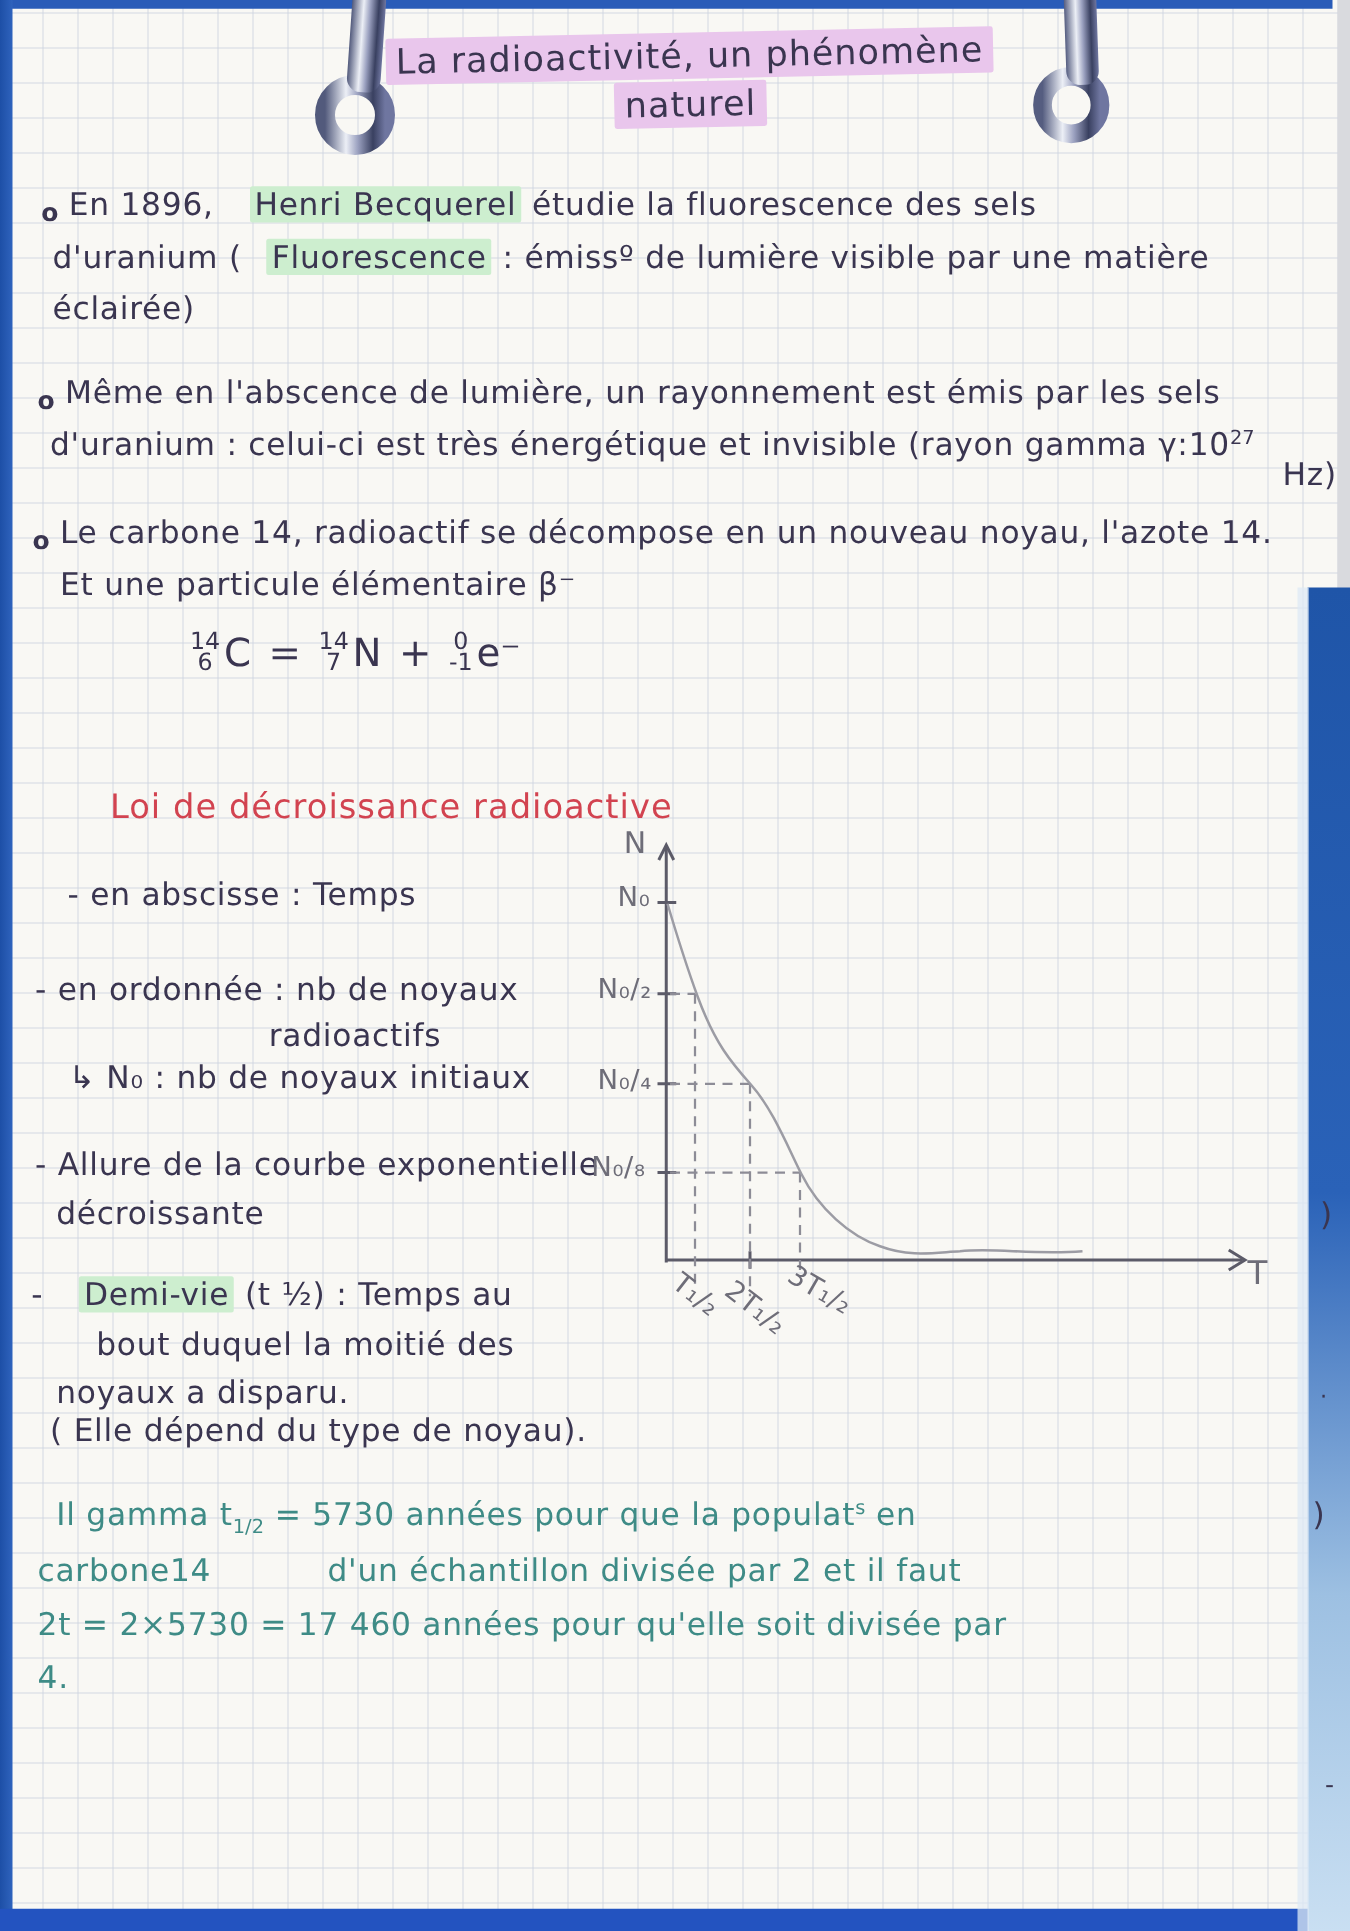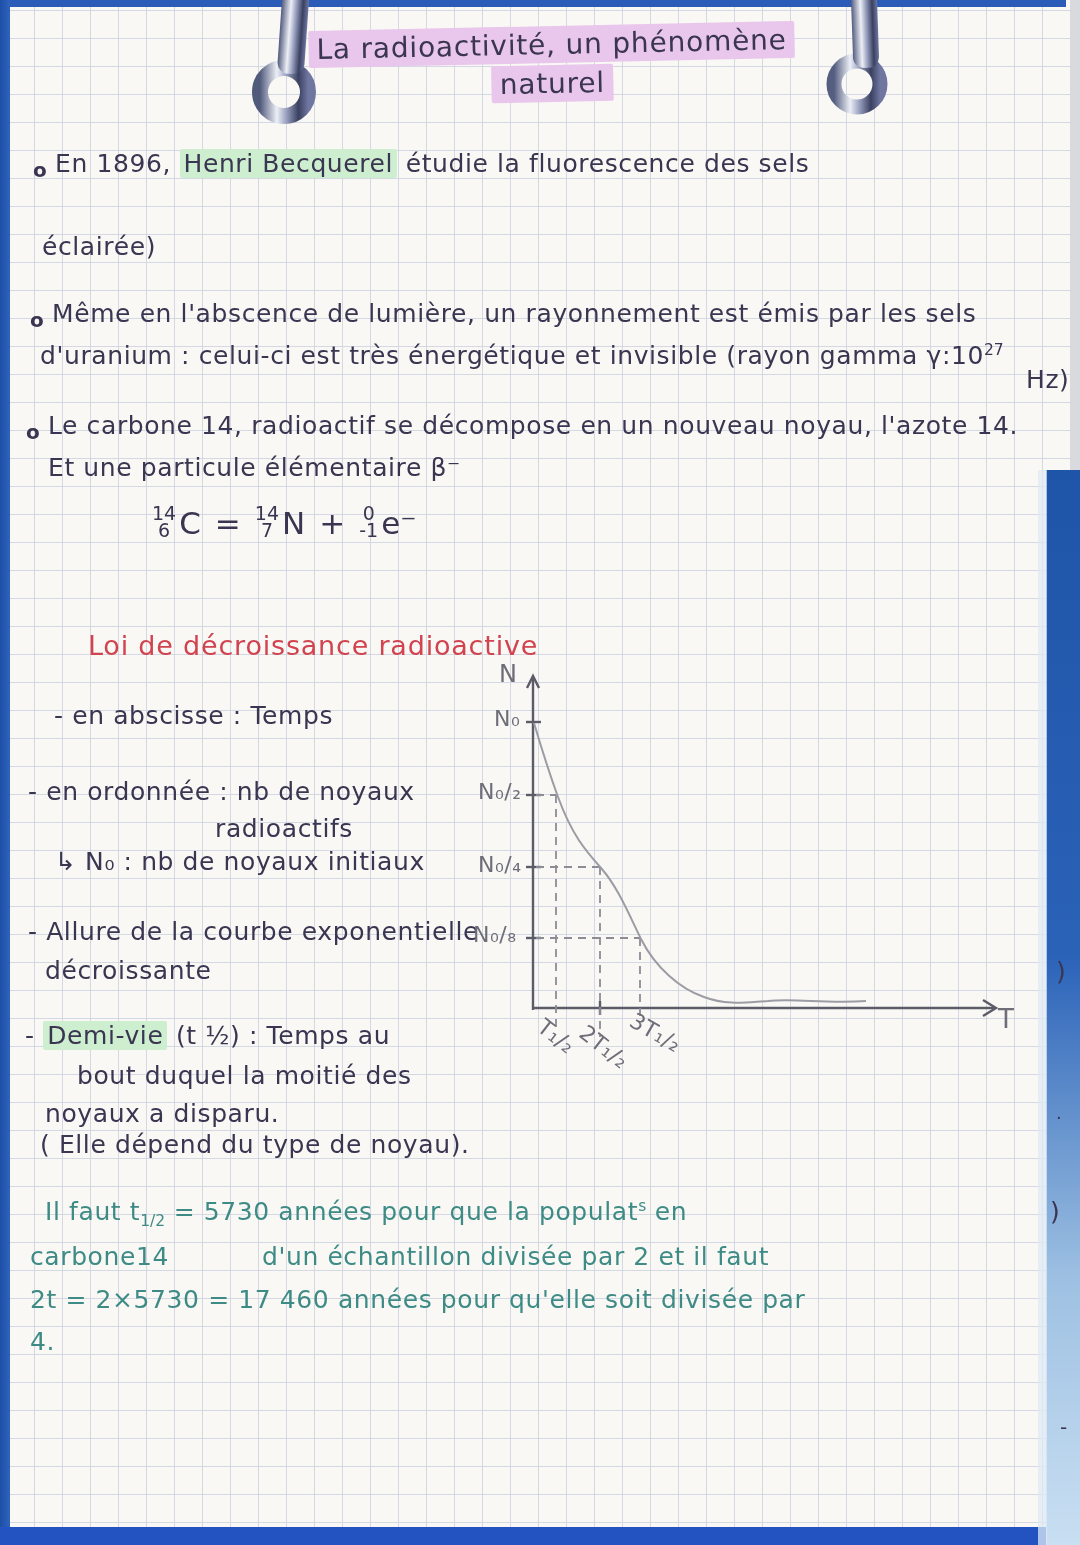--- a/index.html
+++ b/index.html
@@ -13,21 +13,21 @@
     background-position:6px 10px;
     font-family:"DejaVu Sans",sans-serif;
     color:#3a3550;
   }
   .line{position:absolute;white-space:nowrap;}
   .hw{font-size:25px;letter-spacing:.6px;line-height:1.15;}
   .marker{font-size:20px;font-weight:bold;}
   .red{color:#d24350;}
   .teal{color:#3e8b86;}
   .hl-pink{background:#e9c6ec;padding:2px 8px;border-radius:2px;}
-  .hl-green{background:#cdeecf;padding:0 4px;border-radius:2px;}
+  .hl-green{background:#cdeecf;padding:0 4px;border-radius:2px;margin-left:20px;}
   .sup{font-size:.62em;vertical-align:super;letter-spacing:0;}
   .sub{font-size:.62em;vertical-align:sub;letter-spacing:0;}
   .title-wrap{position:absolute;left:232px;top:26px;width:640px;text-align:center;transform:rotate(-1.2deg);}
   .title-line{display:inline-block;font-size:28px;letter-spacing:.8px;margin-bottom:2px;}
   .eq{font-size:31px;display:flex;align-items:center;gap:14px;}
   .nuclide{display:inline-flex;align-items:flex-start;}
   .stack{display:inline-flex;flex-direction:column;align-items:center;font-size:19px;line-height:17px;margin-right:3px;}
   .eq-sym{font-size:31px;}
   .rot{transform-origin:left top;}
   .edge{position:absolute;}
@@ -72,20 +72,21 @@
     <rect x="38" y="-8" width="26" height="78" rx="11" fill="url(#met2)" transform="rotate(-2 50 30)"></rect>
   </svg>
 
   <div class="title-wrap">
     <span class="title-line hl-pink">La radioactivité, un phénomène</span><br>
     <span class="title-line hl-pink">naturel</span>
   </div>
 
   <span class="line marker" style="left:33px;top:158px;">o</span>
   <div class="line hw" style="left:55px;top:150px;"><span>En 1896, </span><span class="hl-green">Henri Becquerel</span><span> étudie la fluorescence des sels</span></div>
+  <div class="line hw" style="left:42px;top:192px;"><span>d'uranium (</span><span class="hl-green">Fluorescence</span><span> : émissº de lumière visible par une matière</span></div>
   <div class="line hw" style="left:42px;top:233px;">éclairée)</div>
 
   <span class="line marker" style="left:30px;top:308px;">o</span>
   <div class="line hw" style="left:52px;top:300px;">Même en l'abscence de lumière, un rayonnement est émis par les sels</div>
   <div class="line hw" style="left:40px;top:342px;"><span>d'uranium : celui-ci est très énergétique et invisible (rayon gamma γ:10</span><span class="sup">27</span></div>
   <div class="line hw" style="left:1026px;top:366px;">Hz)</div>
 
   <span class="line marker" style="left:26px;top:420px;">o</span>
   <div class="line hw" style="left:48px;top:412px;">Le carbone 14, radioactif se décompose en un nouveau noyau, l'azote 14.</div>
   <div class="line hw" style="left:48px;top:454px;">Et une particule élémentaire β⁻</div>
@@ -156,21 +157,21 @@
   <span class="graph-label rot" style="left:548px;top:1014px;transform:rotate(38deg);">T₁/₂</span>
   <span class="graph-label rot" style="left:590px;top:1020px;transform:rotate(38deg);">2T₁/₂</span>
   <span class="graph-label rot" style="left:638px;top:1008px;transform:rotate(30deg);">3T₁/₂</span>
   <span class="graph-label" style="left:998px;top:1004px;font-size:26px;">T</span>
 
   <div class="line hw" style="left:25px;top:1022px;"><span>- </span><span class="hl-green">Demi-vie</span><span> (t ½) : Temps au</span></div>
   <div class="line hw" style="left:45px;top:1062px;margin-left:32px;">bout duquel la moitié des</div>
   <div class="line hw" style="left:45px;top:1100px;">noyaux a disparu.</div>
   <div class="line hw" style="left:40px;top:1131px;">( Elle dépend du type de noyau).</div>
 
-  <div class="line hw teal" style="left:45px;top:1198px;"><span>Il faut t</span><span class="sub">1/2</span><span> = 5730 années pour que la populat</span><span class="sup">s</span><span> en</span></div>
+  <div class="line hw teal" style="left:45px;top:1198px;"><span>Il gamma t</span><span class="sub">1/2</span><span> = 5730 années pour que la populat</span><span class="sup">s</span><span> en</span></div>
   <div class="line hw teal" style="left:30px;top:1243px;">carbone14</div>
   <div class="line hw teal" style="left:262px;top:1243px;">d'un échantillon divisée par 2 et il faut</div>
   <div class="line hw teal" style="left:30px;top:1286px;">2t = 2×5730 = 17 460 années pour qu'elle soit divisée par</div>
   <div class="line hw teal" style="left:30px;top:1328px;">4.</div>
 
   <span class="line hw" style="left:1056px;top:958px;">)</span>
   <span class="line hw" style="left:1056px;top:1108px;font-size:18px;">·</span>
   <span class="line hw" style="left:1050px;top:1198px;">)</span>
   <span class="line hw" style="left:1060px;top:1416px;font-size:20px;">-</span>
 

